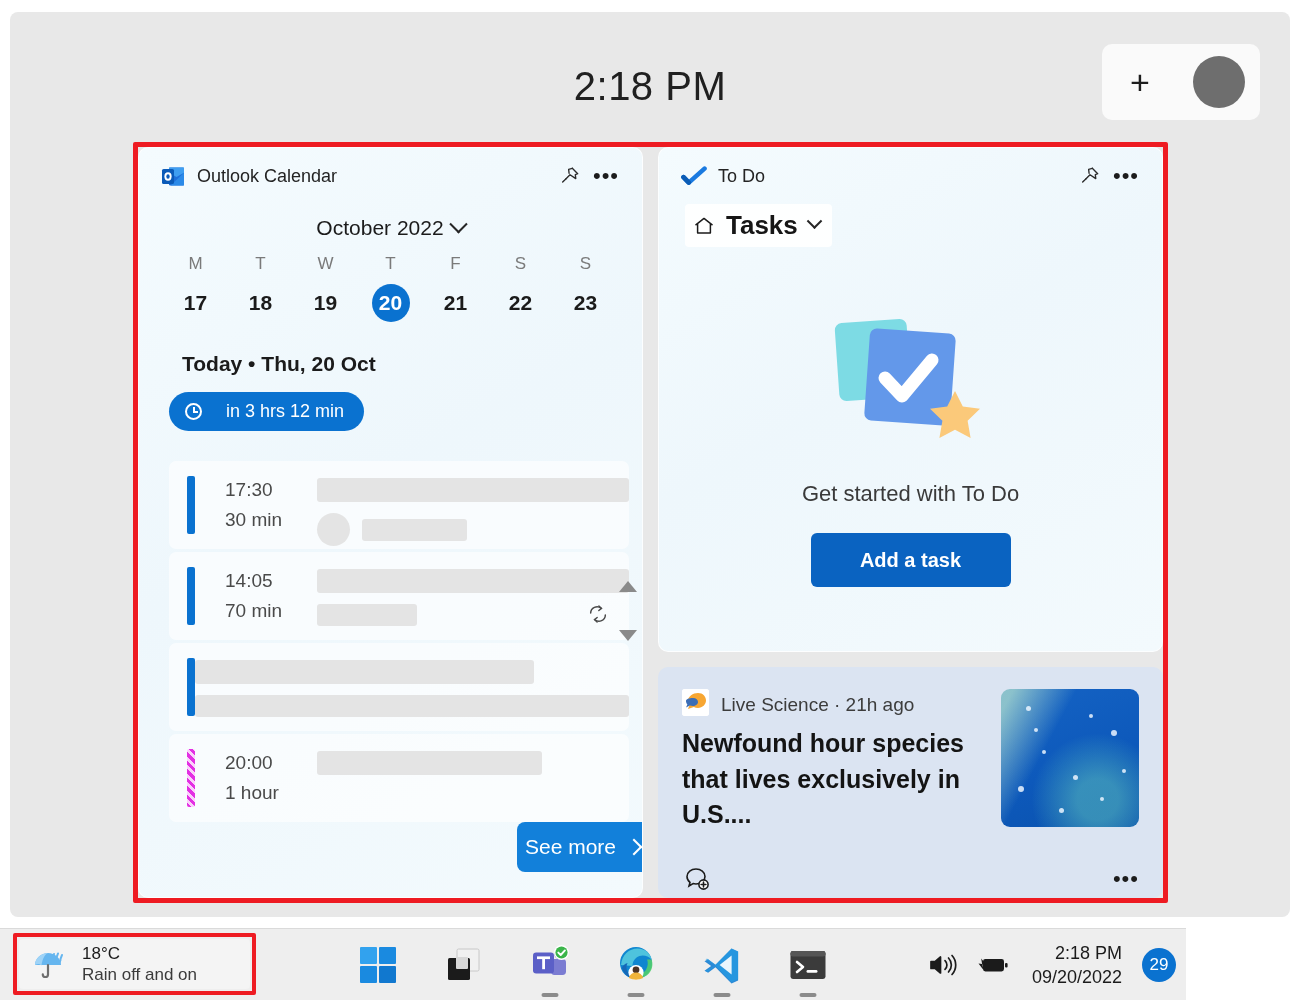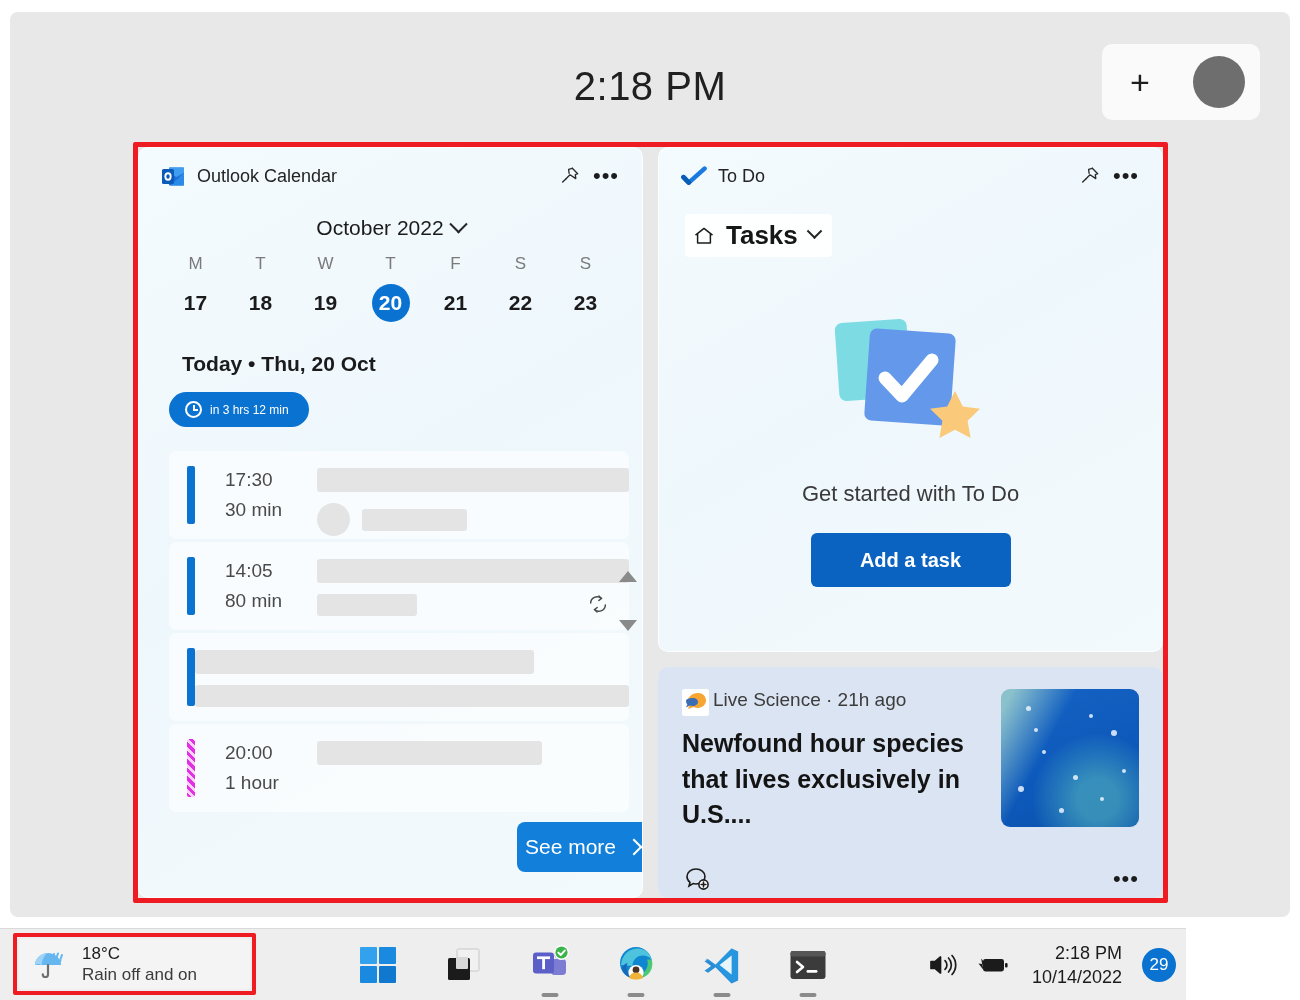--- a/index.html
+++ b/index.html
@@ -162,25 +162,25 @@
   .daynum.today .daynum-inner {
     background: #0a72d0; color: #ffffff;
   }
 
   #today-label {
     margin: 30px 0 0 43px;
     font-size: 21px; font-weight: 600; color: #1b1b1b;
   }
 
   #countdown-pill {
-    margin: 16px 0 4px 30px;
-    display: inline-flex; align-items: center; gap: 8px;
+    margin: 16px 0 10px 30px;
+    display: inline-flex; align-items: center; gap: 24px;
     background: #0a72d0;
     color: #ffffff;
-    font-size: 12px;
+    font-size: 18px;
     border-radius: 20px;
     padding: 9px 20px 9px 16px;
     border: none; cursor: pointer;
     font-family: "Liberation Sans", sans-serif;
   }
   .clock-icon {
     width: 17px; height: 17px; border: 2px solid #fff; border-radius: 50%;
     position: relative; flex-shrink: 0;
   }
   .clock-icon::before, .clock-icon::after {
@@ -271,21 +271,21 @@
     border-right: 2.5px solid #fff;
     border-top: 2.5px solid #fff;
     transform: rotate(45deg);
   }
 
   
   #todo-widget { height: 505px; }
   #todo-check-icon { width: 26px; height: 20px; flex-shrink: 0; }
 
   #tasks-selector {
-    margin: 10px 0 0 26px;
+    margin: 0 0 0 26px;
     display: inline-flex; align-items: center; gap: 11px;
     background: rgba(255,255,255,0.92);
     border: none; cursor: pointer;
     border-radius: 4px;
     padding: 6px 12px 6px 8px;
     font-family: "Liberation Sans", sans-serif;
   }
   #tasks-selector-label {
     font-size: 26px; font-weight: 700; color: #161616;
   }
@@ -321,21 +321,21 @@
   
   #news-widget {
     height: 231px;
     background: #dbe4f2;
     border-radius: 10px;
     position: relative;
     overflow: hidden;
   }
   #news-inner { padding: 22px 24px 0 24px; display: flex; }
   #news-main { flex: 1; padding-right: 14px; }
-  #news-source-row { display: flex; align-items: flex-start; gap: 4px; }
+  #news-source-row { display: flex; align-items: flex-end; gap: 12px; }
   #news-source-icon {
     width: 27px; height: 27px; border-radius: 3px;
     background: #ffffff;
     position: relative; overflow: hidden; flex-shrink: 0;
   }
   #news-source-text { font-size: 19px; color: #3c3c3c; }
   #news-headline {
     margin-top: 10px;
     font-size: 25px; font-weight: 700; color: #141414;
     line-height: 1.42;
@@ -529,21 +529,21 @@
                   <div class="sk-avatar"></div>
                   <div class="sk sk-line2" style="width:105px"></div>
                 </div>
               </div>
             </div>
 
             <div class="event-row">
               <div class="event-stripe"></div>
               <div class="event-time">
                 <div>14:05</div>
-                <div>80 min</div>
+                <div>70 min</div>
               </div>
               <div class="event-body">
                 <div class="sk sk-line1" style="width:100%"></div>
                 <div class="sk sk-line2" style="width:32%"></div>
                 <span class="recur-icon">
                   <svg viewBox="0 0 24 24" width="22" height="22" fill="none" stroke="#4a4a4a" stroke-width="1.6" stroke-linecap="round">
                     <path d="M4 11a7 7 0 0 1 11.5-5.3"></path>
                     <path d="M20 13a7 7 0 0 1-11.5 5.3"></path>
                     <path d="M13 3.3l2.8 2.6-2.9 2.3"></path>
                     <path d="M11 20.7l-2.8-2.6 2.9-2.3"></path>
@@ -769,18 +769,18 @@
       </button>
       <button class="tray-icon-btn">
         <svg viewBox="0 0 32 22" width="32" height="22">
           <rect x="6" y="5" width="21" height="12.5" rx="2.4" fill="#1b1b1b"></rect>
           <rect x="28" y="9" width="2.6" height="4.6" rx="1.1" fill="#1b1b1b"></rect>
           <path d="M9 10.5L4.2 4.6l.9 5.3-3.6-.4 4.8 6.2-.8-5.2z" fill="#1b1b1b"></path>
         </svg>
       </button>
       <div id="tray-clock">
         <div id="tray-time">2:18 PM</div>
-        <div id="tray-date">10/14/2022</div>
+        <div id="tray-date">09/20/2022</div>
       </div>
       <button id="notif-badge">29</button>
     </div>
   </div>
 </div>
 
 </body></html>

